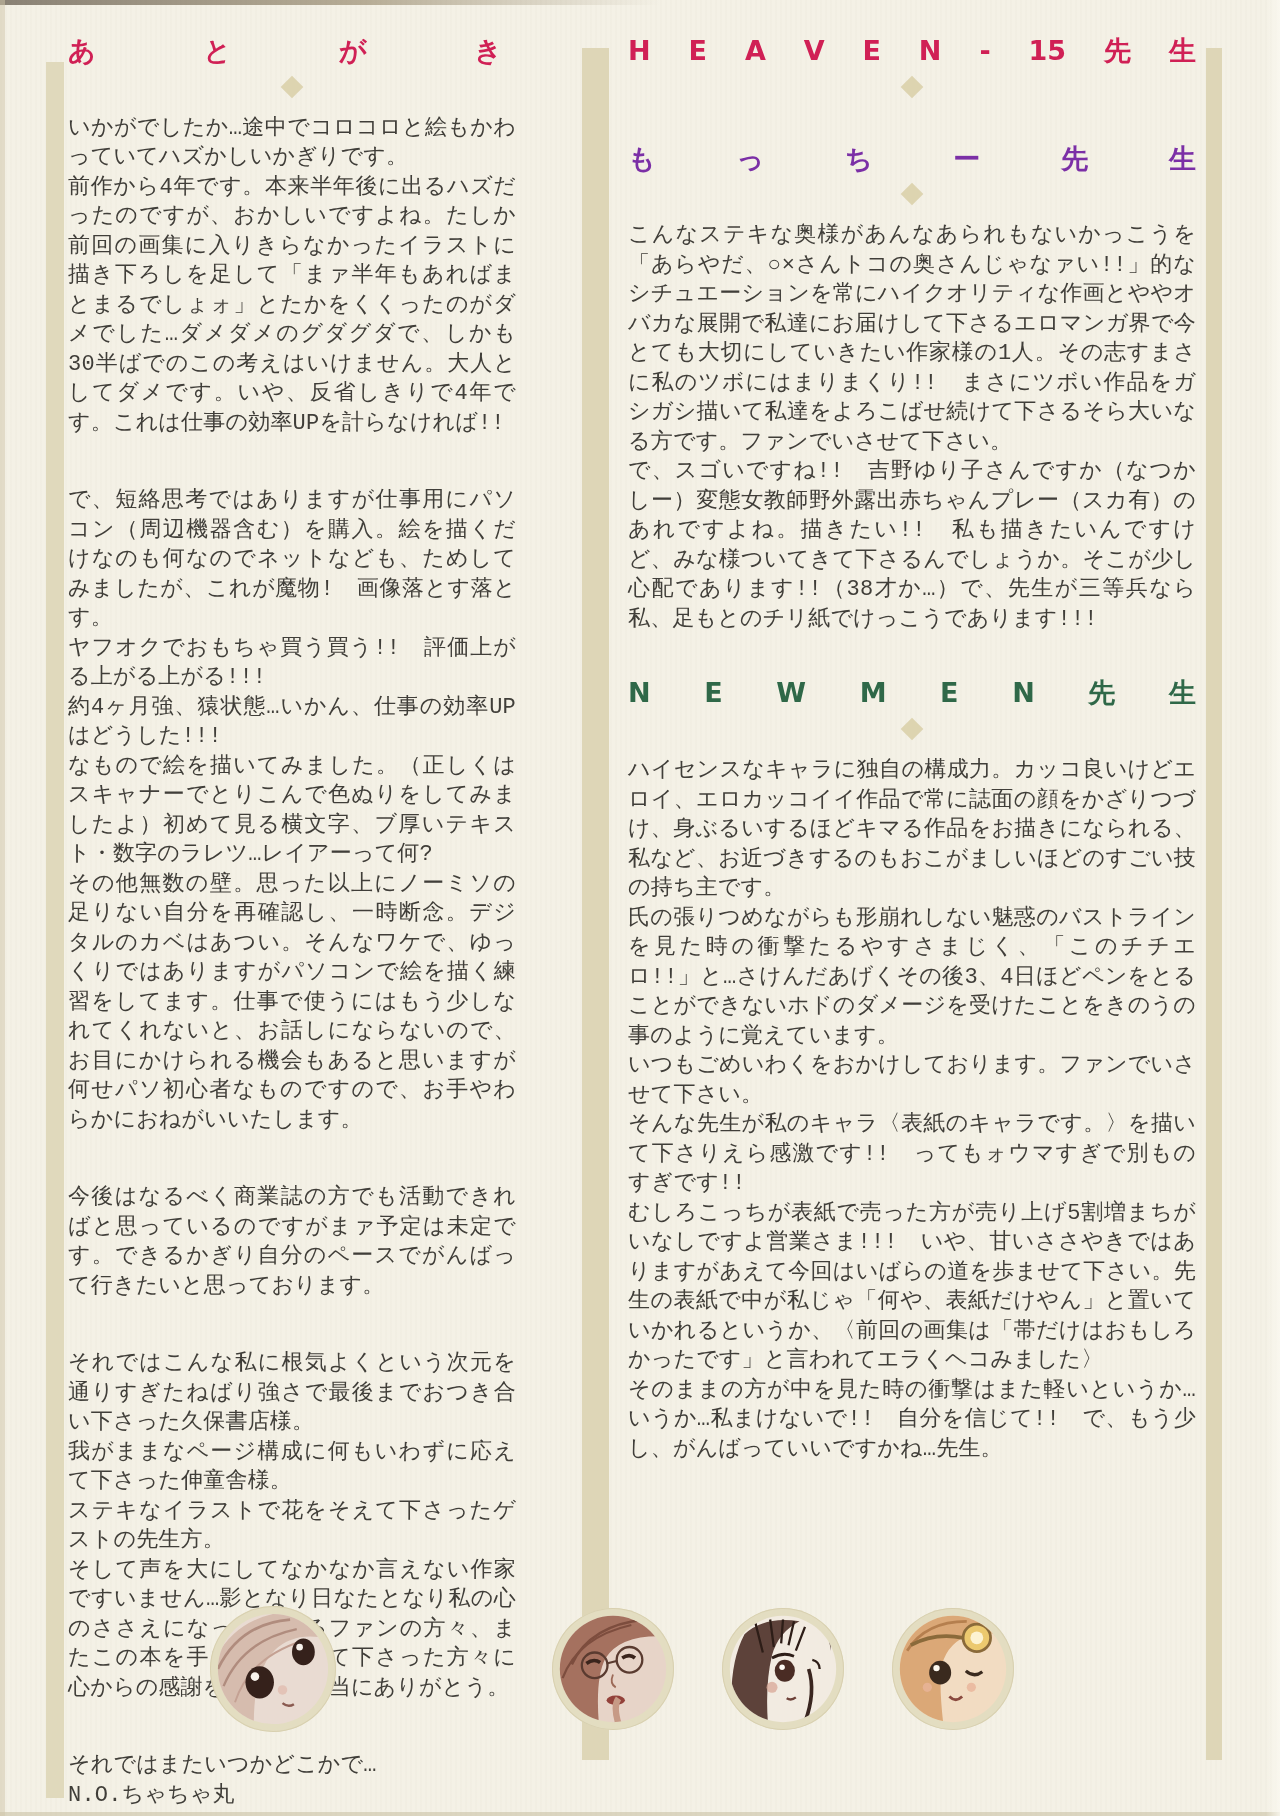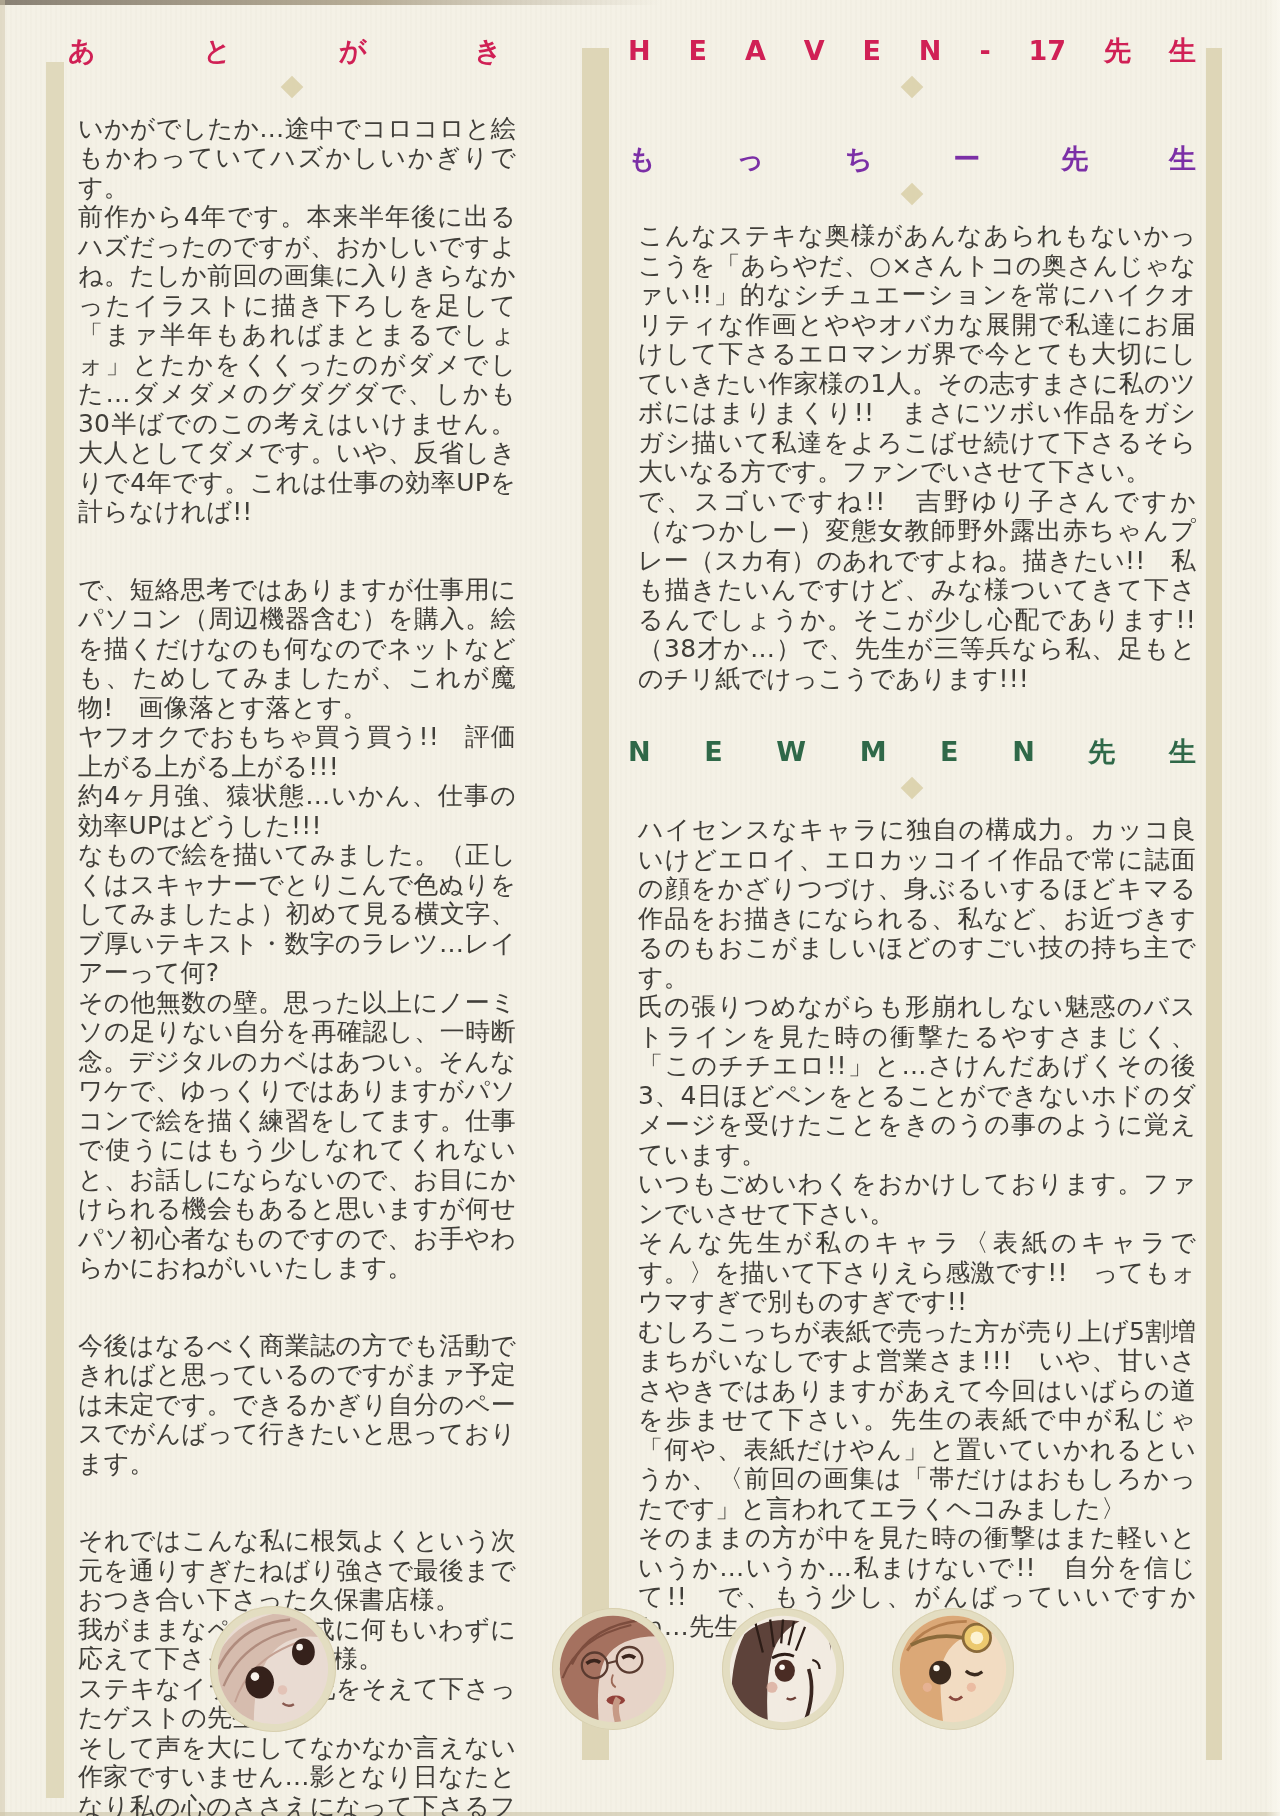--- a/index.html
+++ b/index.html
@@ -34,23 +34,23 @@
   .heading.red{color:#d02055;}
   .heading.purple{color:#7b2fa6;}
   .heading.green{color:#2f6848;}
   .heading.mt{margin-top:44px;}
   .heading span{white-space:nowrap;}
 
   .diamond-row{height:26px;display:flex;justify-content:center;align-items:center;margin-top:8px;}
   .diamond{width:16px;height:16px;background:#ddd4b0;transform:rotate(45deg);}
 
   .body-text{
-    margin:14px 0 0 10px;
-    font-size:25px;line-height:29.5px;color:#403e39;
-    white-space:pre-line;text-align:justify;letter-spacing:.2px;
+    margin:14px 0 0 0;
+    font-size:22px;line-height:29.5px;color:#403e39;
+    white-space:pre-line;text-align:justify;letter-spacing:.2px;font-family:Liberation Mono, monospace;
   }
   .body-text.gap{margin-top:48px;}
 
   
   .portrait{position:absolute;width:122px;height:122px;border-radius:50%;
     background:#e3ddc1;box-shadow:0 0 0 1px #d8d0b0 inset;
     display:flex;align-items:center;justify-content:center;}
   .portrait svg{width:110px;height:110px;border-radius:50%;display:block;}
   .p1{left:210px;top:1606px;width:126px;height:126px;}
   .p1 svg{width:114px;height:114px;}
@@ -101,21 +101,21 @@
   <div class="col col-right">
 
     <div class="heading red" style="width:568px">
         <span>H</span>
         <span>E</span>
         <span>A</span>
         <span>V</span>
         <span>E</span>
         <span>N</span>
         <span>-</span>
-        <span>17</span>
+        <span>15</span>
         <span>先</span>
         <span>生</span>
       </div>
     <div class="diamond-row">
       <div class="diamond"></div>
     </div>
 
     <div class="heading purple mt" style="width:568px">
         <span>も</span>
         <span>っ</span>

